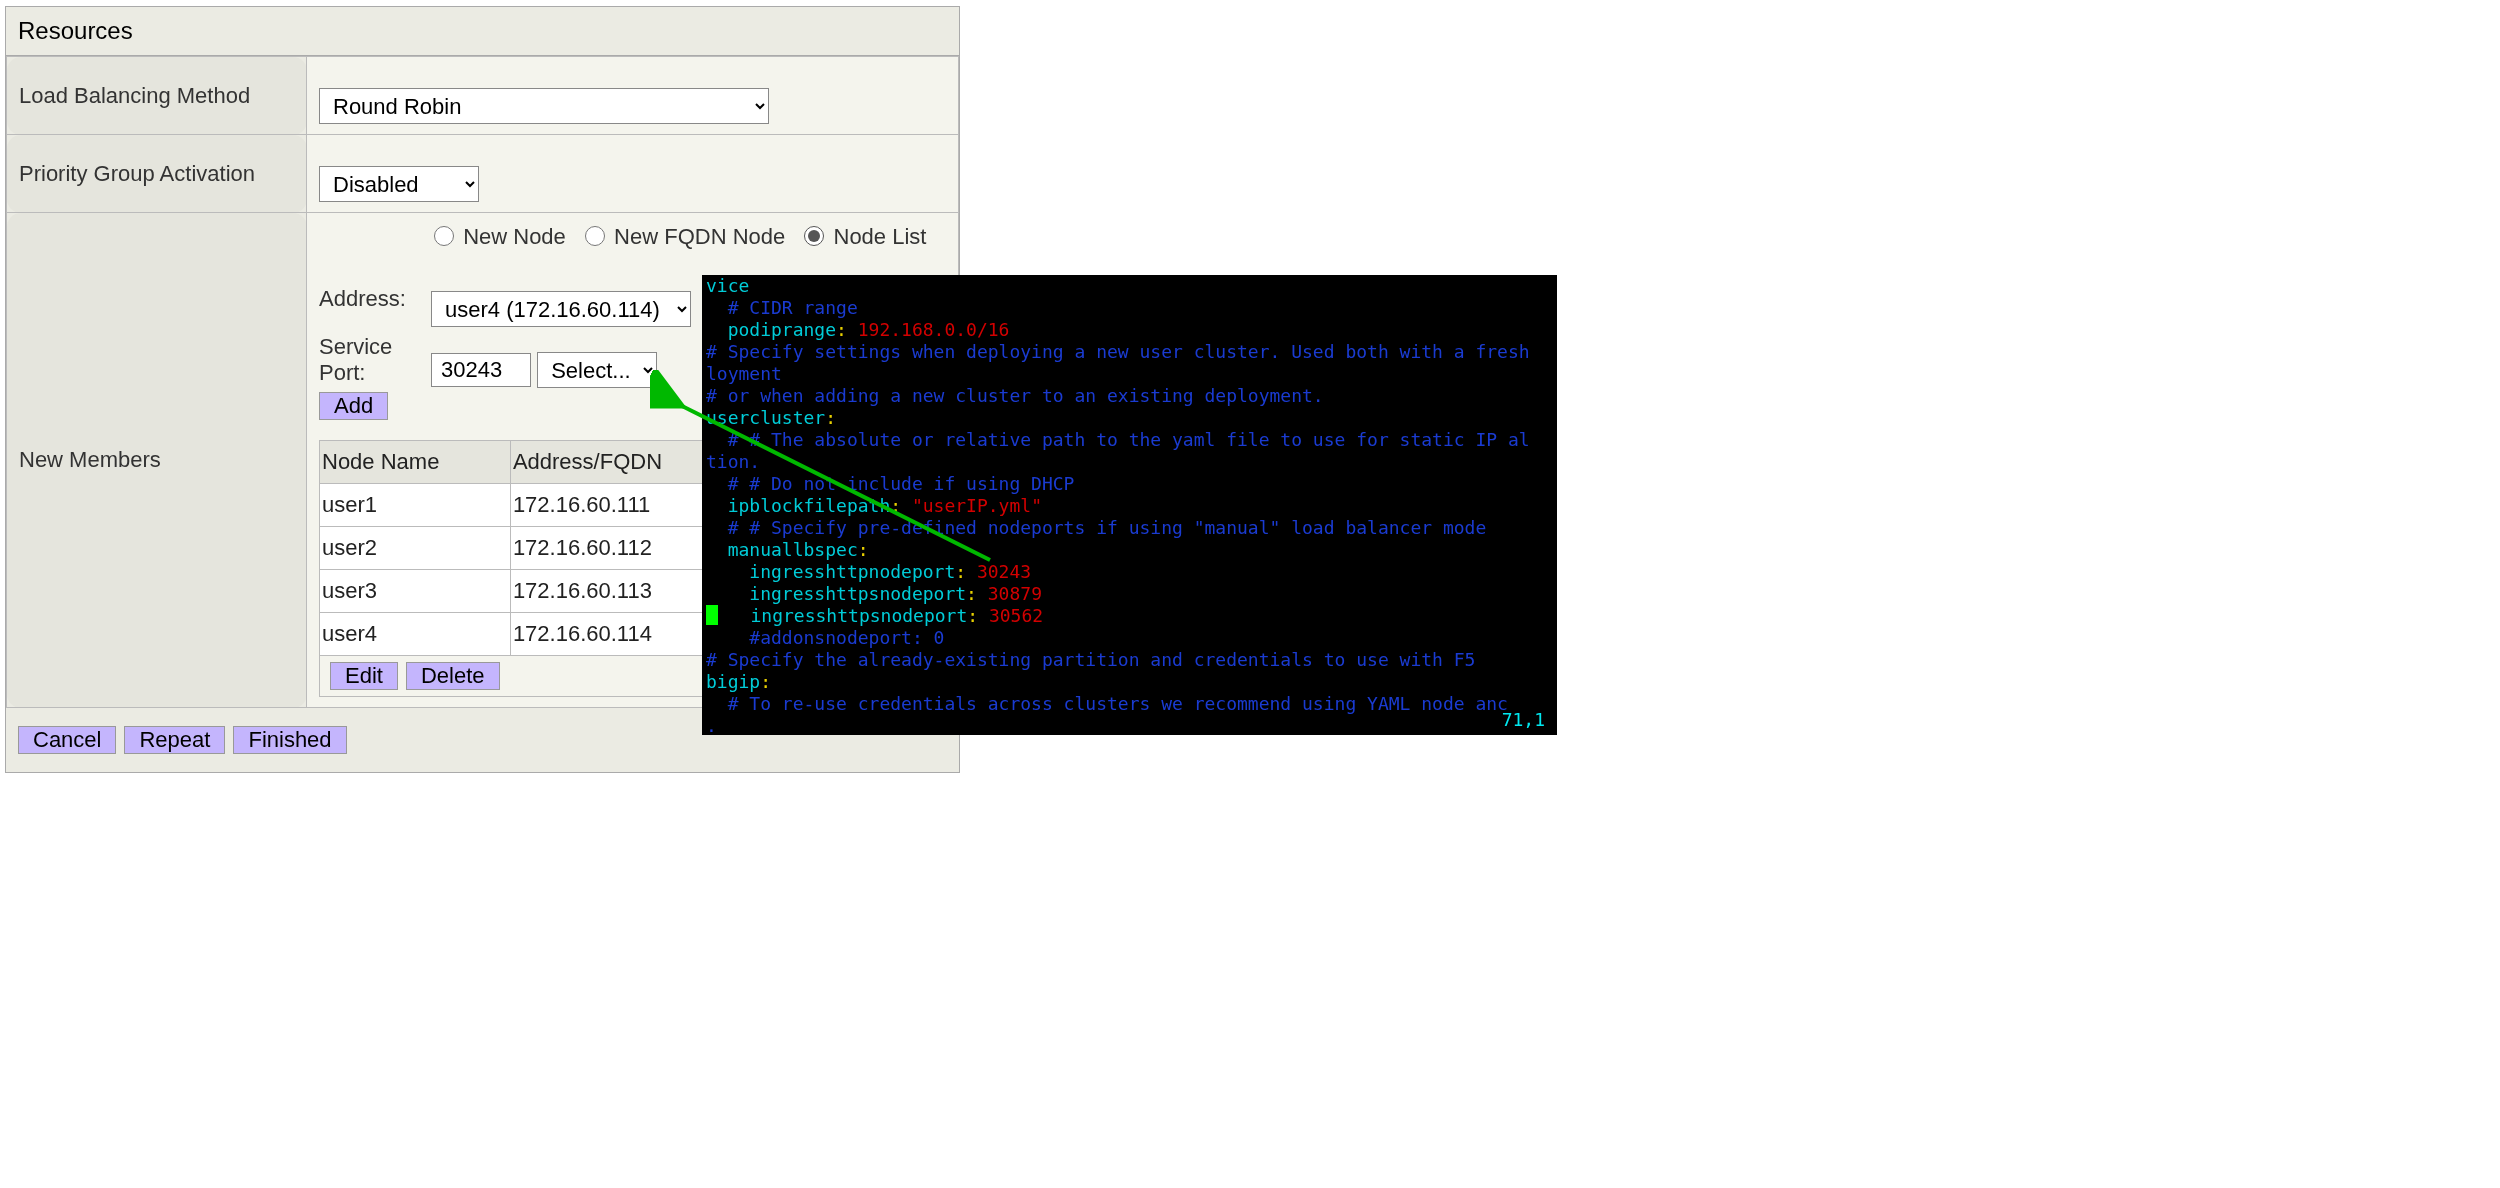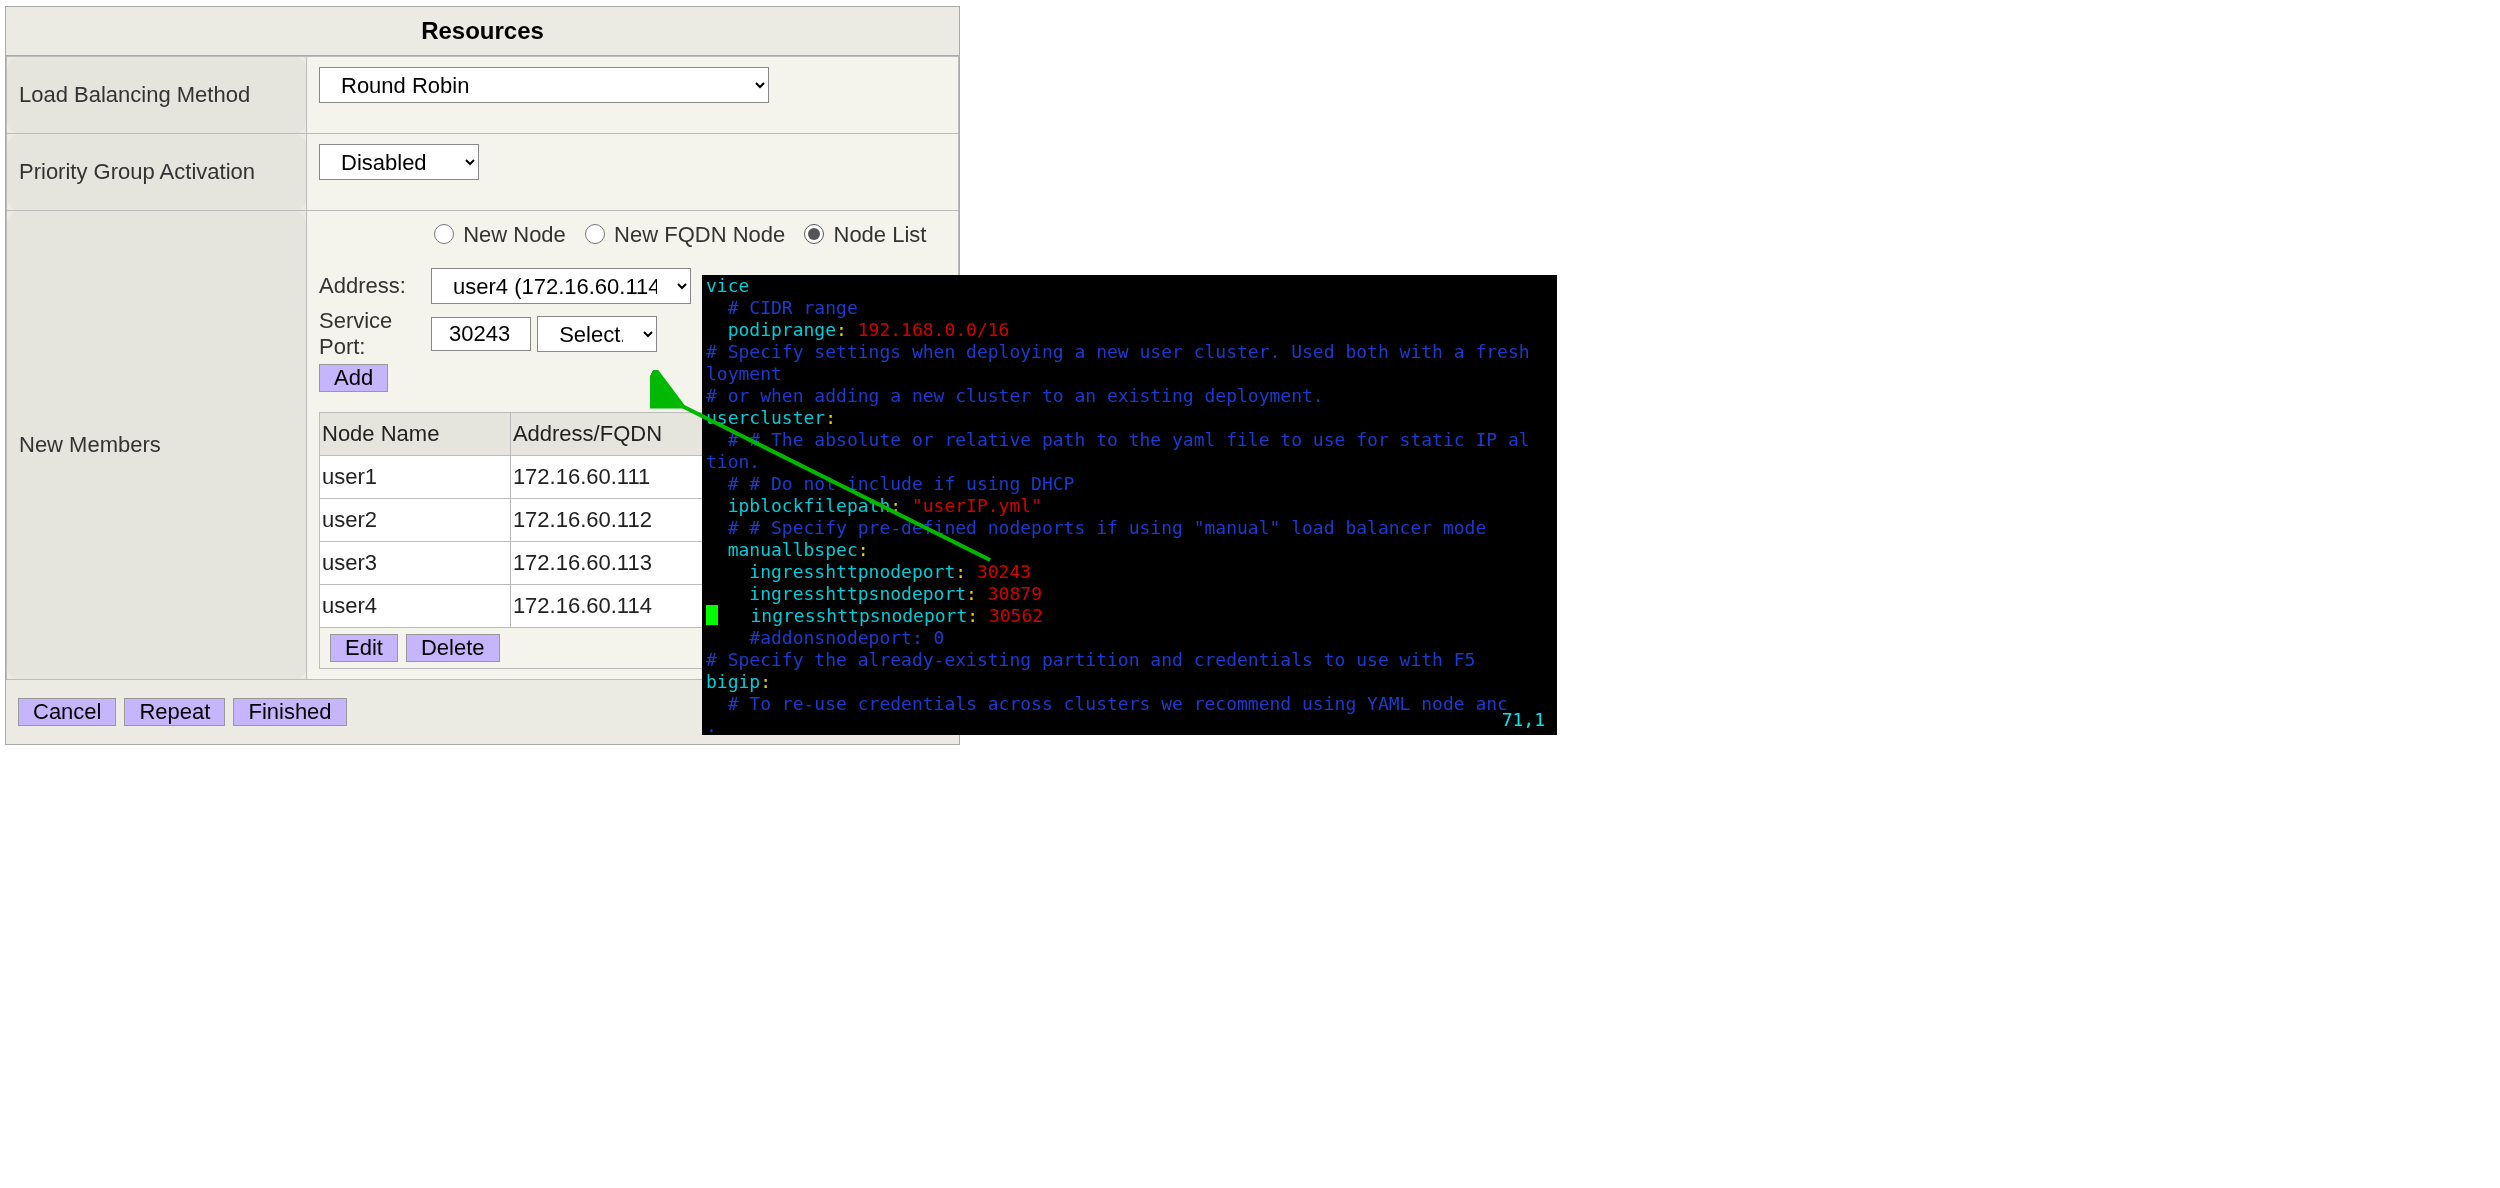--- a/index.html
+++ b/index.html
@@ -16,46 +16,46 @@
   .panel {
     width: 955px;
     border: 1px solid #aaa;
     background: #ebebe3;
     position: absolute;
     left: 5px;
     top: 6px;
   }
   .panel-title {
     padding: 10px 12px;
-    font-weight: bold;
+    font-weight: normal;
     font-size: 24px;
     border-bottom: 1px solid #aaa;
-    text-align: center;
   }
   .form-table { width: 100%; border-collapse: collapse; }
   .form-table > tbody > tr > td { border: 1px solid #bbb; }
   .label-cell {
     width: 300px;
     padding: 25px 12px;
     background: #e5e5dd;
     color: #333;
     vertical-align: middle;
     border-radius: 14px;
   }
   .value-cell {
     background: #f4f4ed;
     padding: 10px 12px;
     vertical-align: top;
   }
   select, input[type=text] {
     font-family: inherit;
     font-size: 22px;
-    padding: 3px 17px;
+    padding: 3px 9px;
     border: 1px solid #888;
     background: #fff;
+    margin-top: 21px;
   }
   select { appearance: auto; height: 36px; }
   .lb-select { width: 450px; }
   .pga-select { width: 160px; }
   .addr-select { width: 260px; }
   .sp-select { width: 120px; }
   .port-input { width: 100px; background: #eaf2fb; text-align: left; }
   button {
     font-family: inherit;
     font-size: 22px;

